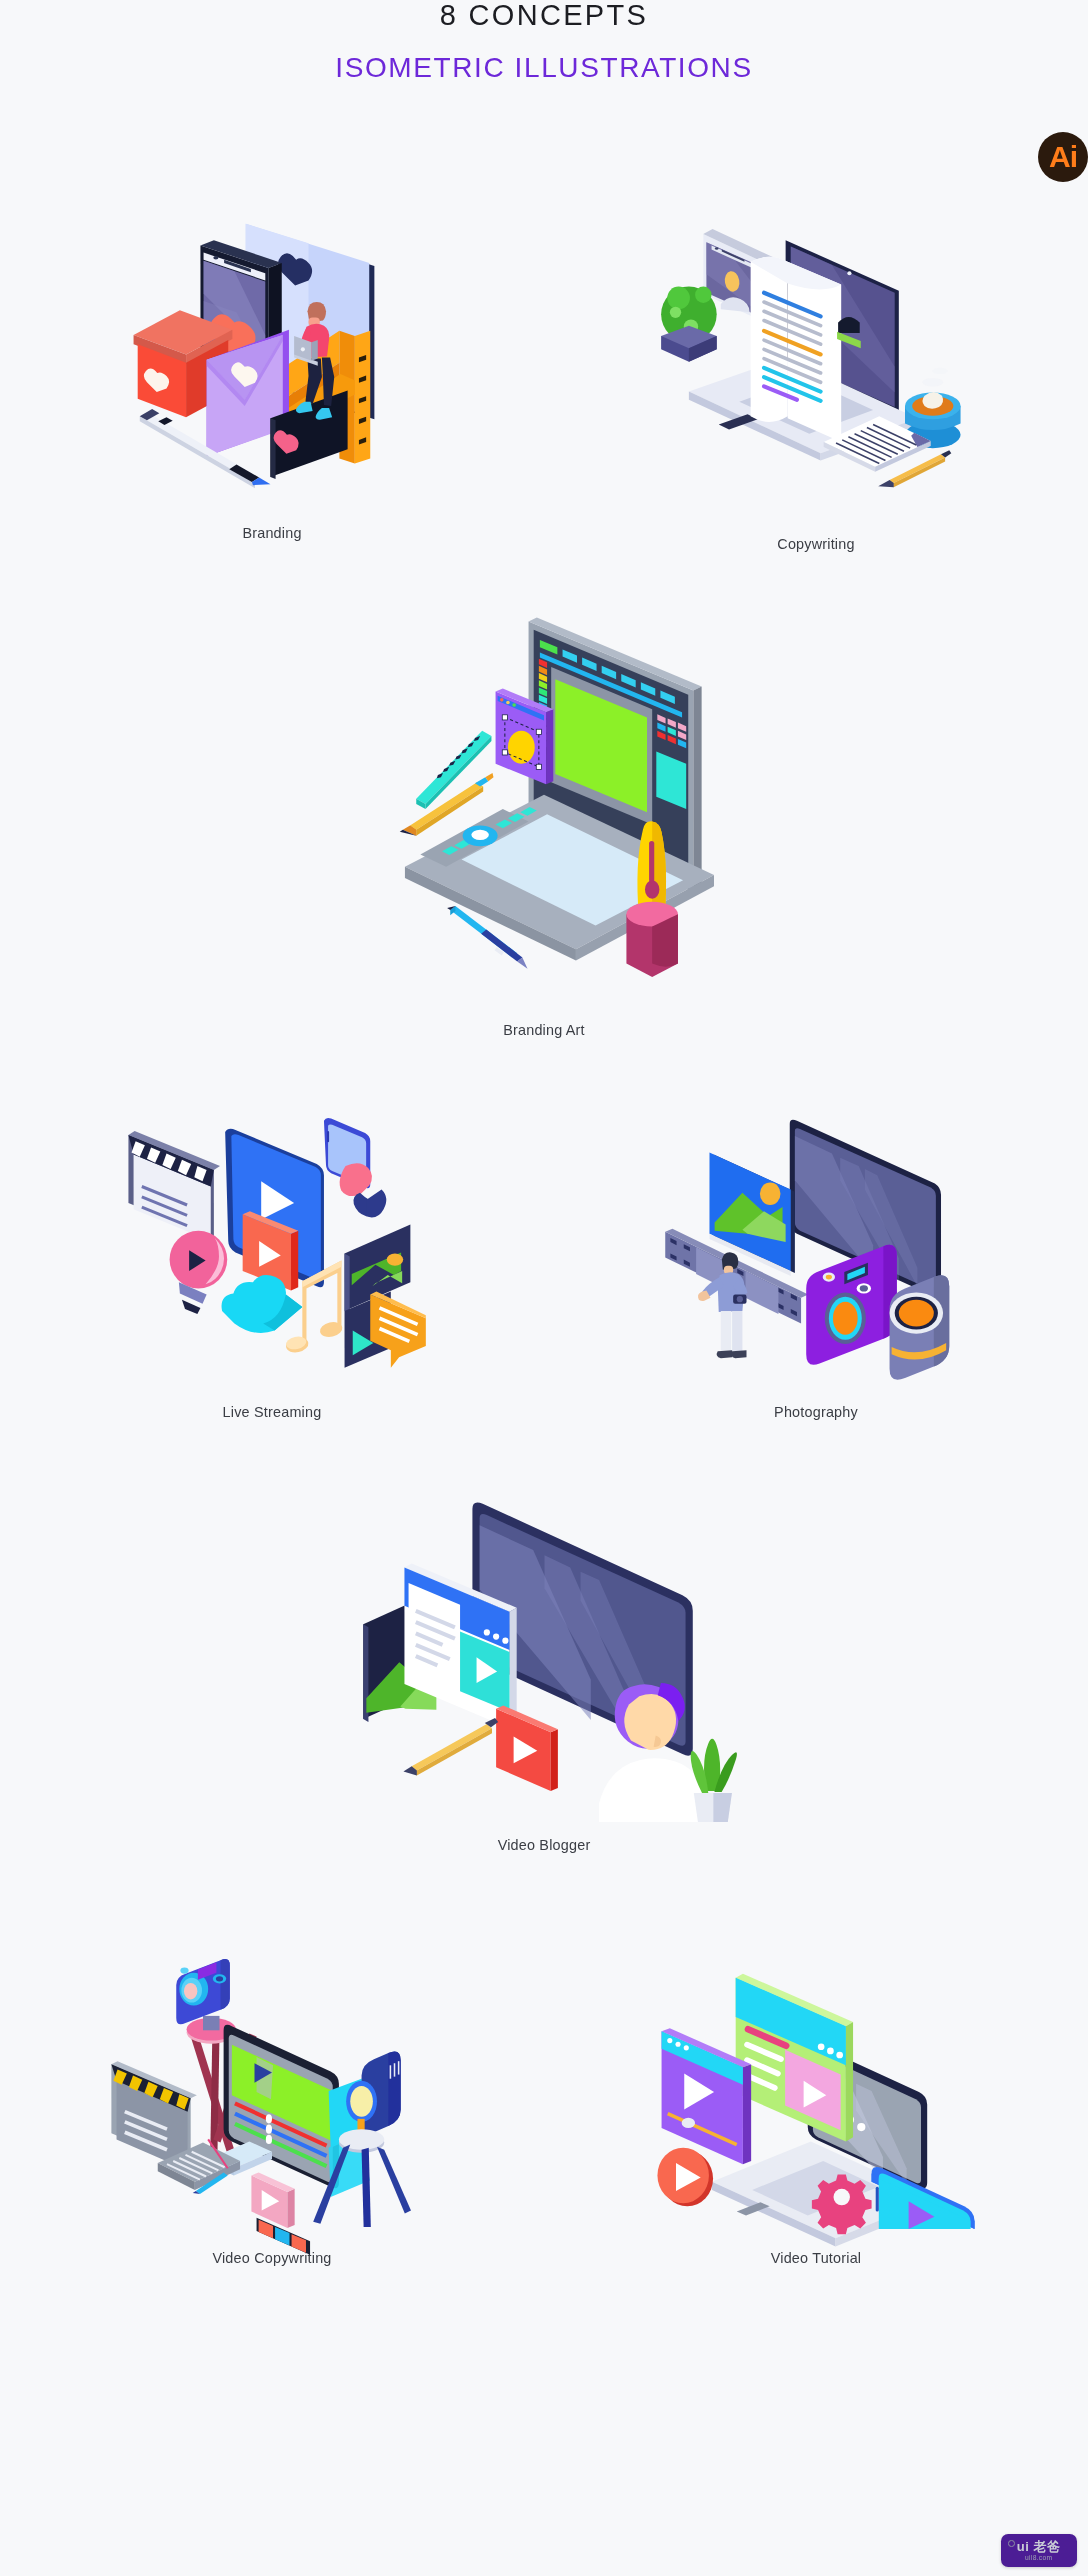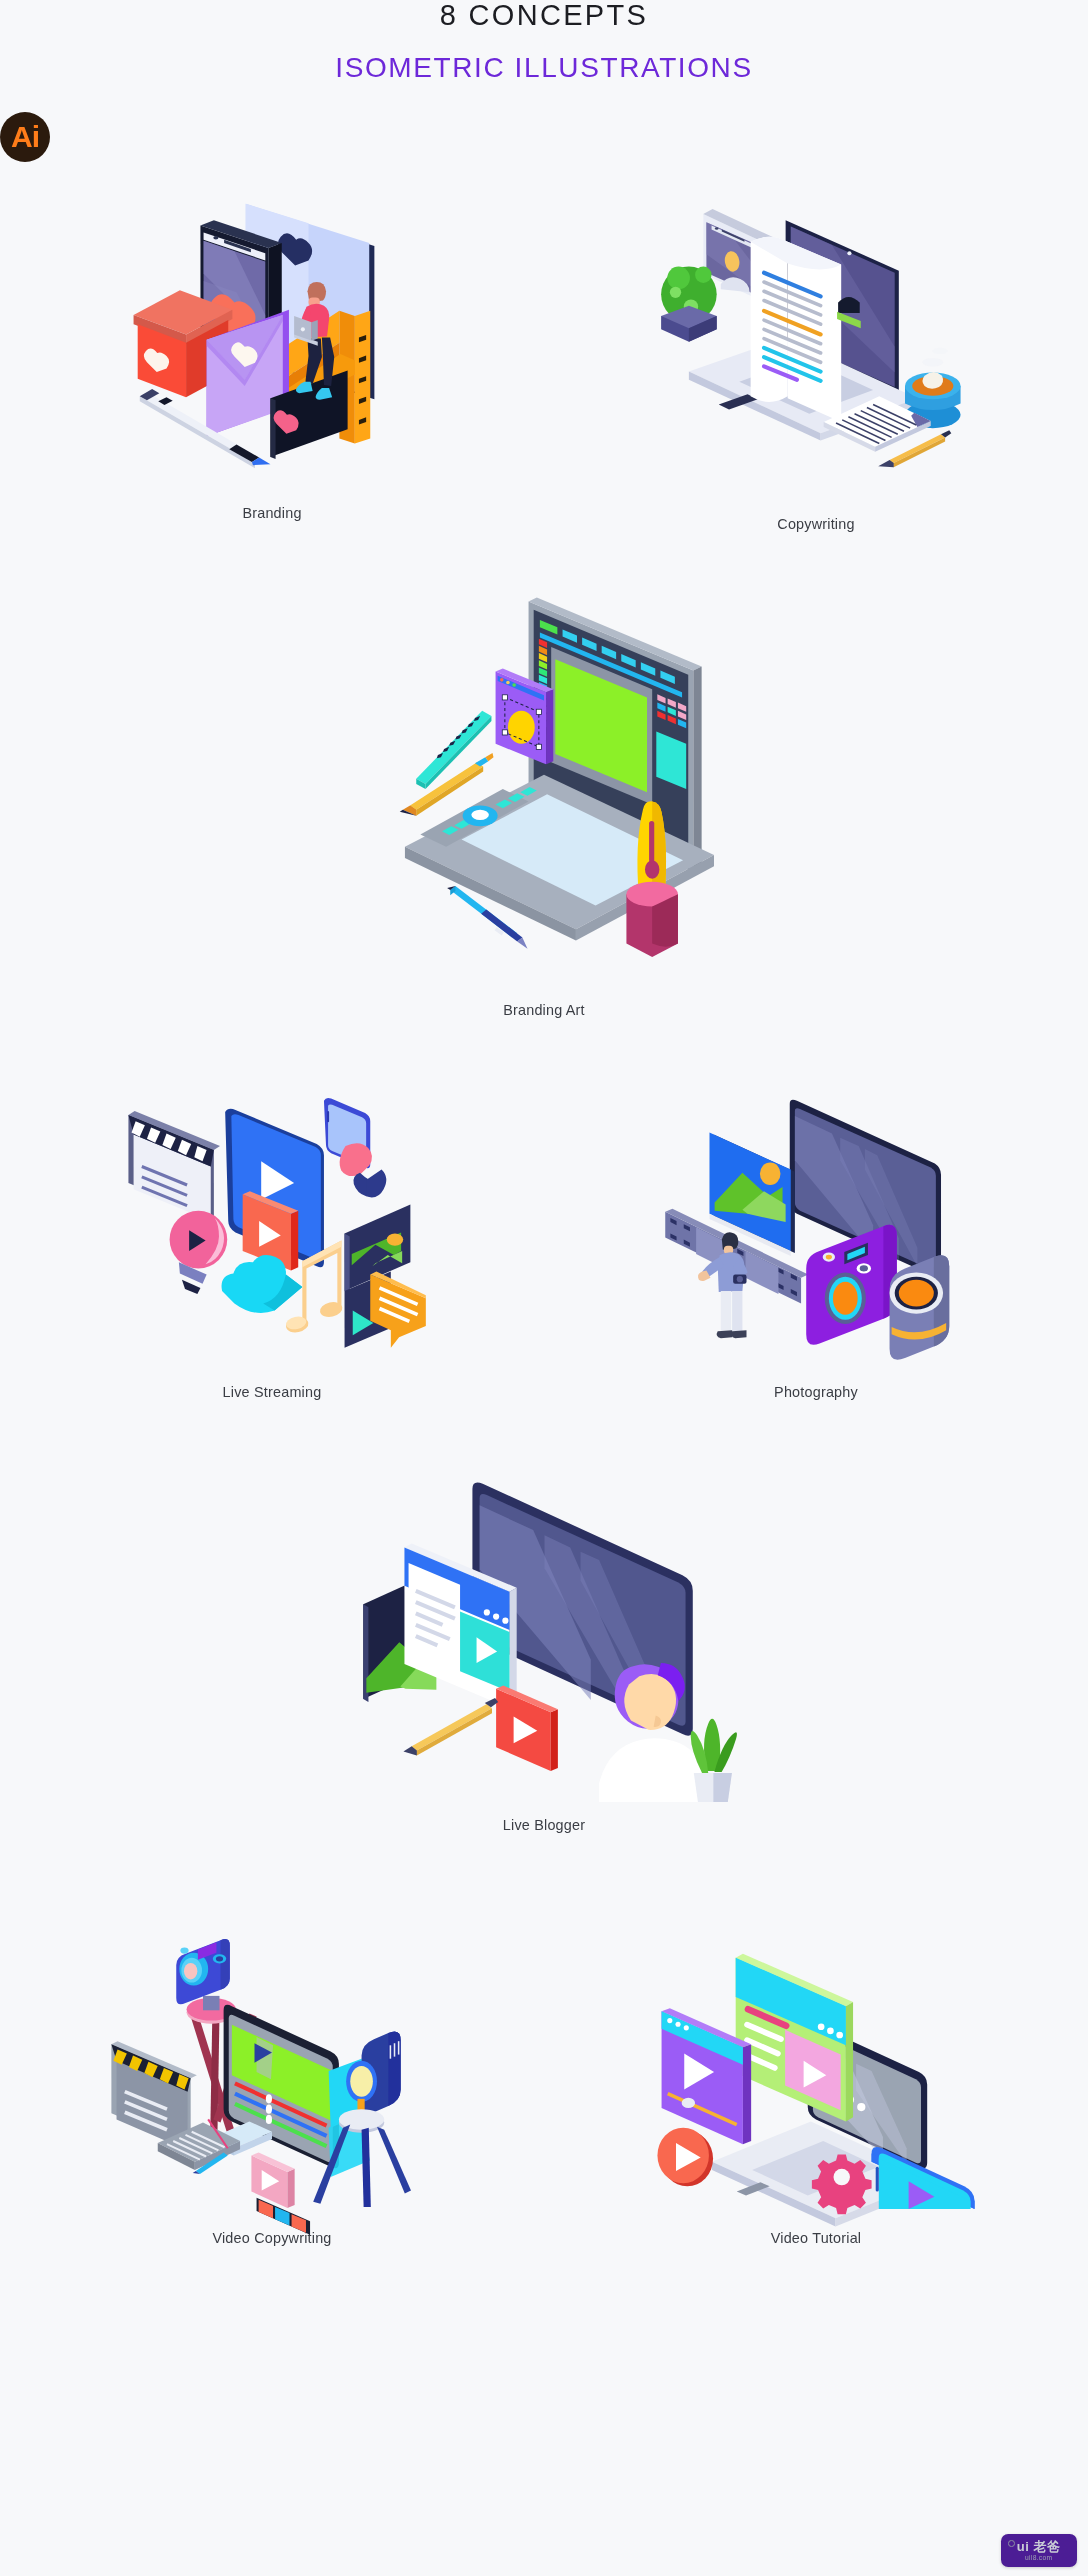--- a/index.html
+++ b/index.html
@@ -17,21 +17,21 @@
   
   .header { text-align:center; }
   .title-main {
     font-size:29px; letter-spacing:2.3px; font-weight:400;
     color:#1c1d22; line-height:1.1;
   }
   .title-sub {
     font-size:28px; letter-spacing:1.6px; font-weight:400;
     color:#6d28d9; margin-top:21.6px; line-height:1.1;
   }
-  .ai-badge-wrap { margin-top:28px; display:flex; justify-content:flex-start; }
+  .ai-badge-wrap { margin-top:48px; display:flex; justify-content:flex-end; }
   .ai-badge {
     width:50px; height:50px; border-radius:50%;
     background:#2b1a0d;
     display:flex; align-items:center; justify-content:center;
   }
   .ai-badge span {
     color:#ff7d1a; font-size:30px; font-weight:700;
     letter-spacing:-1px; line-height:1; font-family:"Liberation Sans", sans-serif;
   }
 
@@ -703,21 +703,21 @@
 
           <g>
             <path d="M684,600 q-10,-58 4,-92 q8,-20 16,2 q12,34 4,90z" fill="#4eb52a"></path>
             <path d="M700,602 q14,-52 34,-72 q14,-14 8,8 q-12,38 -28,64z" fill="#3a9c1e"></path>
             <path d="M676,604 q-22,-44 -22,-72 q0,-18 12,-2 q18,28 22,74z" fill="#5fc43a"></path>
             <polygon points="660,604 734,604 726,660 668,660" fill="#e9ecf4"></polygon>
             <polygon points="698,604 734,604 726,660 698,660" fill="#c8cee2"></polygon>
           </g>
         </svg>
       </div>
-      <div class="caption">Live Blogger</div>
+      <div class="caption">Video Blogger</div>
     </div>
   </div>
 
   <div class="row two row-5">
 
     <div class="cell">
       <div class="art">
         <svg width="340" height="314" viewBox="0 0 660 610">
 
           <g>

